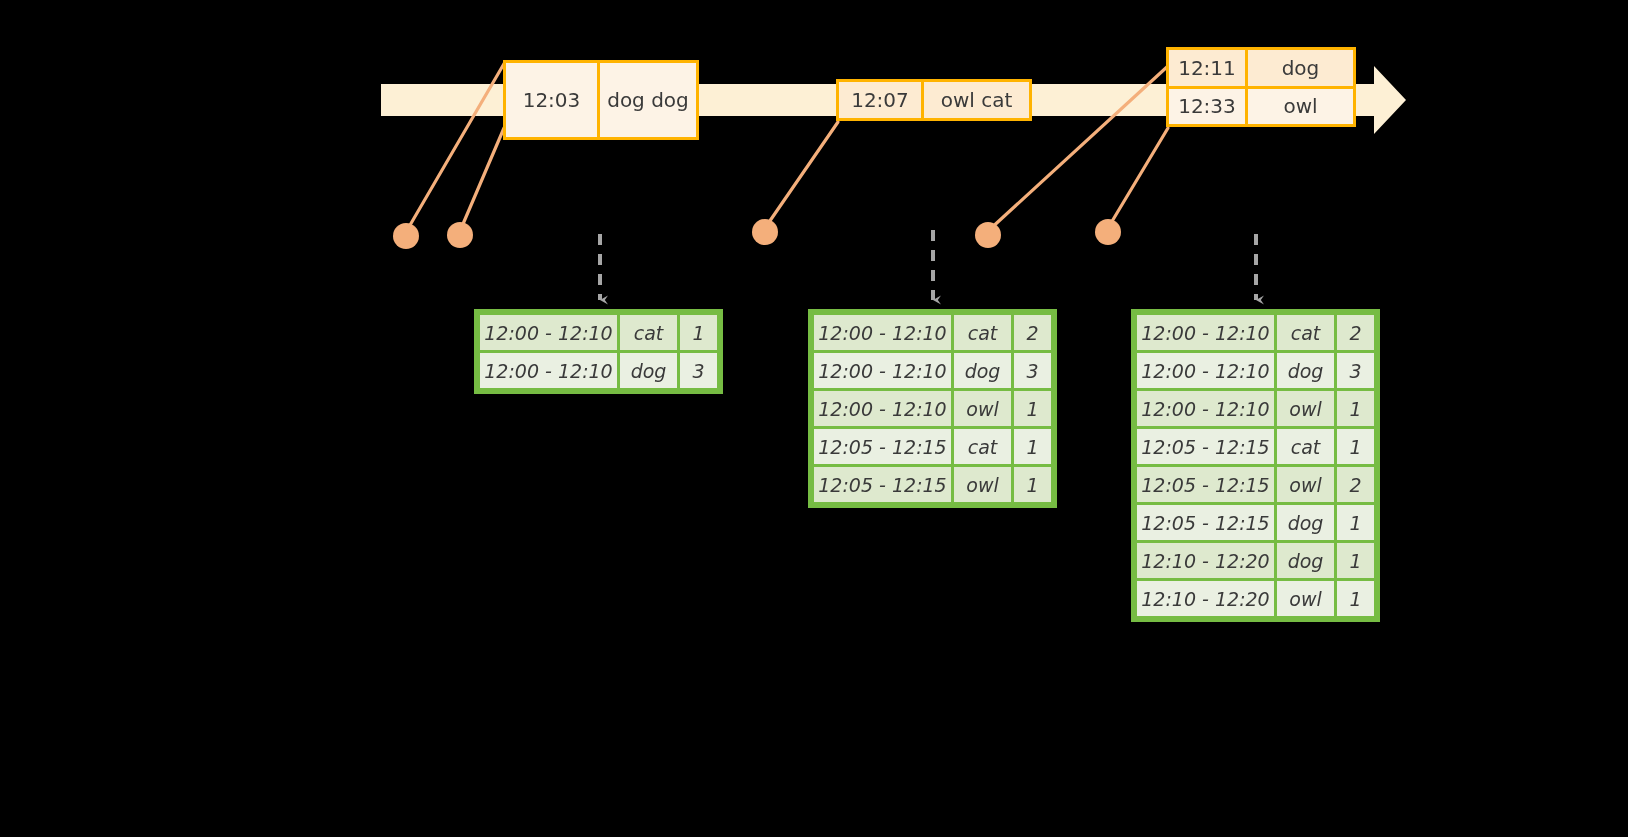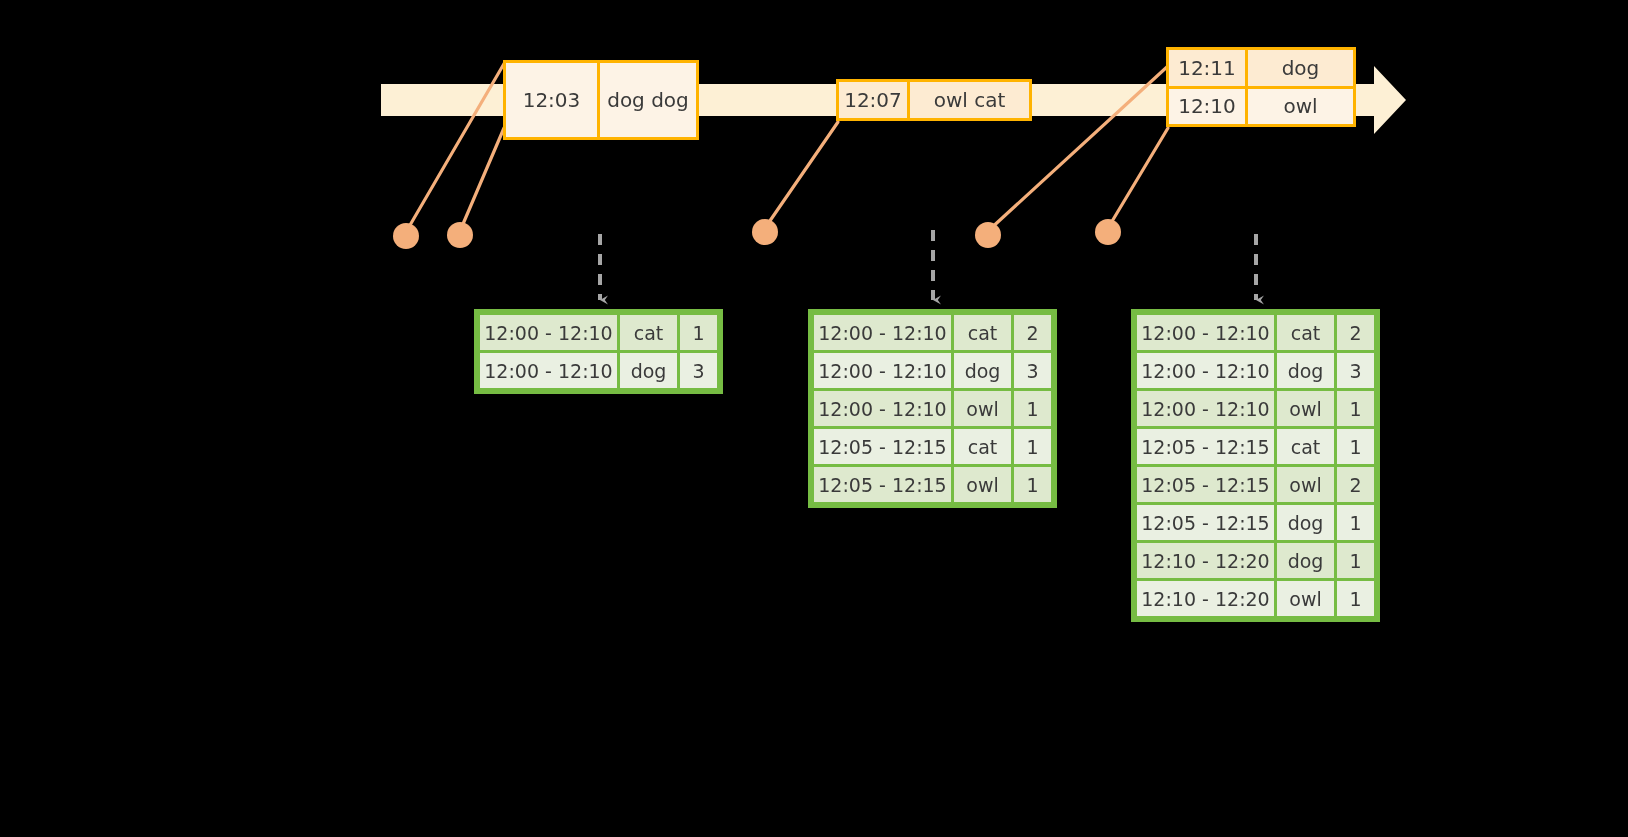--- a/index.html
+++ b/index.html
@@ -15,21 +15,21 @@
   .ev-row + .ev-row{border-top:3px solid #FFB300;}
   .ev-row.alt{background:#FDF3E6;}
   .ev-time{display:flex;align-items:center;justify-content:center;
            font-size:20px;color:#3a3a3a;box-sizing:border-box;}
   .ev-words{display:flex;align-items:center;justify-content:center;
             font-size:20px;color:#3a3a3a;border-left:3px solid #FFB300;
             box-sizing:border-box;flex:1;}
 
   
   .tbl{position:absolute;border:3px solid #76BC43;box-sizing:border-box;
-       background:#76BC43;display:flex;flex-direction:column;gap:3px;padding:3px;}
+       background:#76BC43;display:flex;flex-direction:column;gap:3px;padding:3px;font-style:italic;}
   .tr{display:flex;gap:3px;height:35px;}
   .td{display:flex;align-items:center;justify-content:center;
       font-size:19px;color:#3a3a3a;box-sizing:border-box;background:#DEE9CE;}
   .tr.light .td{background:#EAF0E2;}
   .td.win{justify-content:center;}
   .td.word{}
   .td.cnt{}
 </style>
 </head>
 <body>
@@ -72,32 +72,32 @@
 
   <div class="ev-group" style="left:503px;top:60px;width:196px;height:80px;">
     <div class="ev-row alt">
       <div class="ev-time" style="width:91px;">12:03</div>
       <div class="ev-words">dog dog</div>
     </div>
   </div>
 
   <div class="ev-group" style="left:836px;top:79px;width:196px;height:42px;">
     <div class="ev-row">
-      <div class="ev-time" style="width:68px;border-radius:18px;">12:07</div>
+      <div class="ev-time" style="width:82px;border-radius:18px;">12:07</div>
       <div class="ev-words">owl cat</div>
     </div>
   </div>
 
   <div class="ev-group" style="left:1166px;top:47px;width:190px;height:80px;">
     <div class="ev-row">
       <div class="ev-time" style="width:76px;">12:11</div>
       <div class="ev-words">dog</div>
     </div>
     <div class="ev-row alt">
-      <div class="ev-time" style="width:76px;">12:10</div>
+      <div class="ev-time" style="width:76px;">12:33</div>
       <div class="ev-words">owl</div>
     </div>
   </div>
 
   <div class="tbl" style="left:474px;top:309px;width:249px;">
     <div class="tr">
       <div class="td win" style="width:137px;">12:00 - 12:10</div>
       <div class="td word" style="width:57px;">cat</div>
       <div class="td cnt" style="width:37px;">1</div>
     </div>

